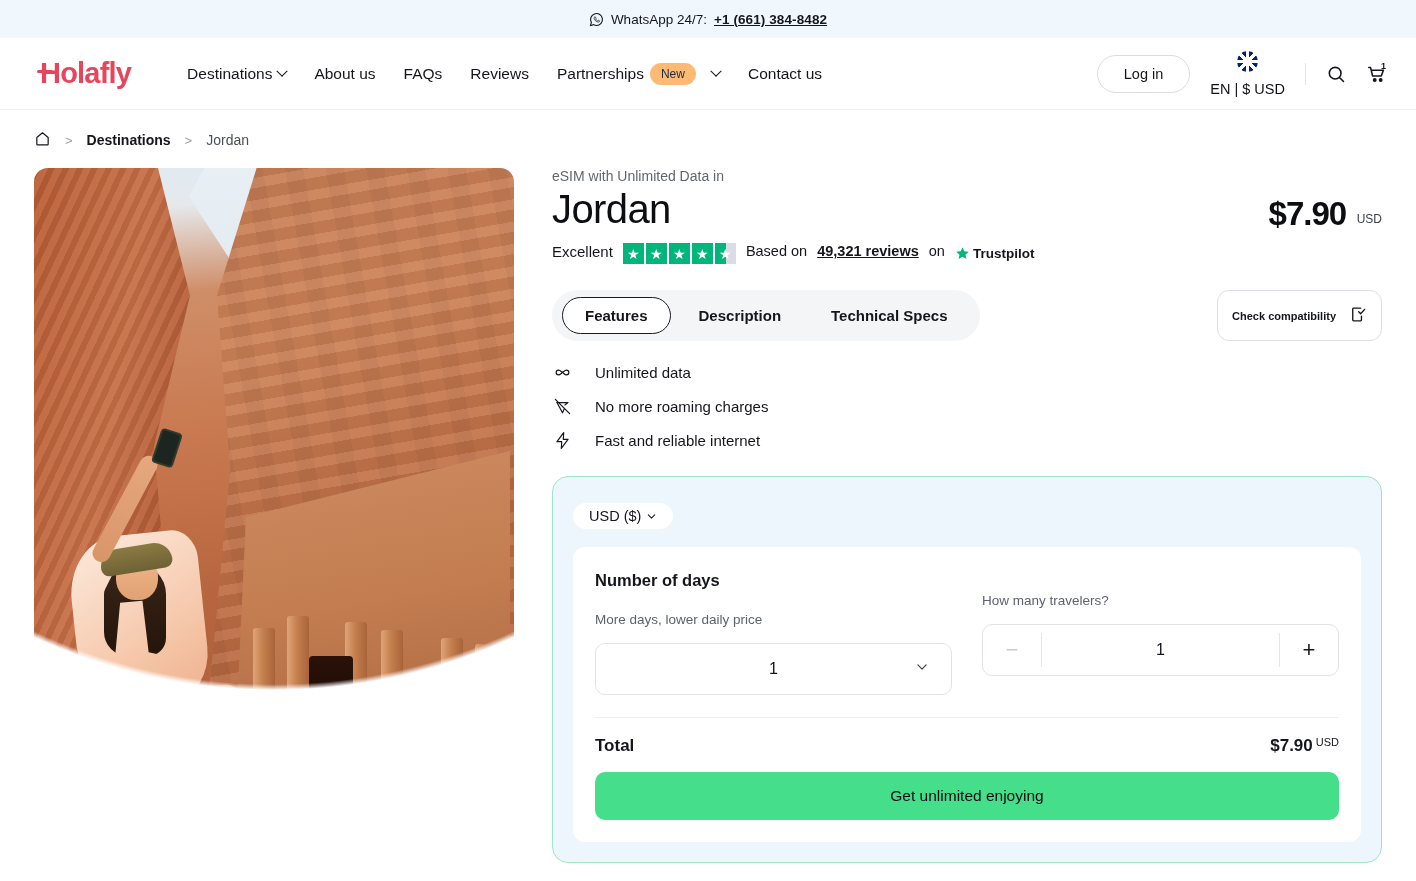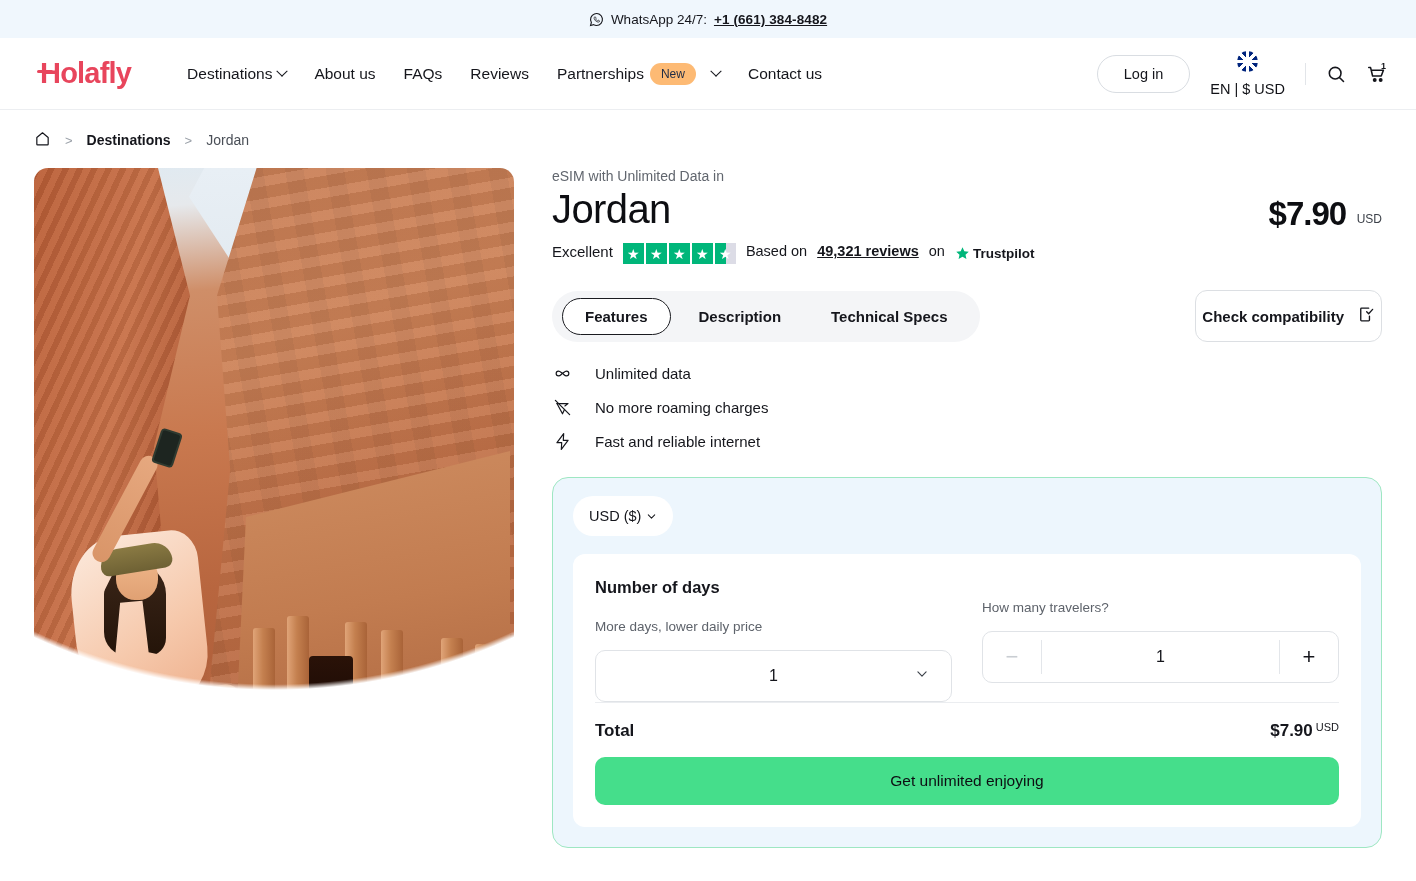--- a/index.html
+++ b/index.html
@@ -235,21 +235,21 @@
     background:#f4f5f7; border-radius:30px; padding:7px 10px;
   }
   .tab {
     padding:9px 22px; border-radius:30px; font-size:15px; cursor:pointer;
     color:#15161c; font-weight:600;
   }
   .tab.active { background:#fff; border:1.5px solid #1a1b20; font-weight:700;}
   .compat-btn {
     display:flex; align-items:center; gap:12px;
     border:1px solid #dcdfe3; border-radius:12px;
-    padding:14px 6px; font-size:15px; font-weight:600; cursor:pointer; background:#fff;
+    padding:14px 14px; font-size:11px; font-weight:600; cursor:pointer; background:#fff;
     color:#15161c;
   }
 
   
   .features { margin-top:22px; display:flex; flex-direction:column; gap:15px; }
   .feature { display:flex; align-items:center; gap:23px; font-size:15px; color:#15161c; }
   .feature .f-icon { width:20px; display:flex; justify-content:center; align-items:center; color:#15161c; }
 
   
   .purchase {
@@ -257,23 +257,24 @@
     background:#edf6fd; padding:18px 20px 20px 20px;
   }
   .purchase-head { display:flex; align-items:center; justify-content:space-between; }
   .purchase-title { display:flex; align-items:center; gap:12px; font-size:19px; color:#15161c; }
   .inf-badge {
     width:26px;height:26px;border-radius:8px; background:#f7fbff;
     display:flex;align-items:center;justify-content:center; font-size:15px; color:#15161c;
   }
   .purchase-title b { font-weight:700; }
   .cur-select {
-    background:#fff; border-radius:22px; padding:12px 16px;
+    background:#fff; border-radius:22px; padding:5px 16px;
     font-size:14.5px; display:flex; align-items:center; gap:5px; cursor:pointer;
     color:#15161c;
+    margin-top:8px;
   }
   .purchase-body {
     margin-top:18px; background:#fff; border-radius:12px; padding:24px 22px 22px 22px;
   }
   .selectors { display:flex; gap:30px; }
   .sel-col { flex:1; }
   .sel-label { font-size:16.5px; font-weight:700; color:#15161c; }
   .sel-sub { font-size:13.5px; color:#5e636b; margin-top:22px; }
   .sel-control {
     margin-top:16px; height:52px; border:1px solid #e0e3e7; border-radius:10px;
@@ -282,21 +283,21 @@
   .sel-value { flex:1; text-align:center; font-size:16px; color:#15161c; }
   .sel-chev { position:absolute; right:22px; }
   .stepper-btn {
     width:58px; display:flex; align-items:center; justify-content:center;
     font-size:22px; cursor:pointer; color:#15161c; height:100%;
   }
   .stepper-btn.disabled { color:#c9cdd2; cursor:default;}
   .step-div { width:1px; height:34px; background:#e3e6ea; }
 
   .total-row {
-    padding-top:18px; border-top:1px solid #ebedf0;
+    margin-top:22px; padding-top:18px; border-top:1px solid #ebedf0;
     display:flex; align-items:center; justify-content:space-between;
   }
   .total-label { font-size:17px; font-weight:700; color:#15161c; }
   .total-val { font-size:17px; font-weight:700; color:#15161c; }
   .total-cur { font-size:11px; font-weight:400; vertical-align:5px; margin-left:3px; color:#15161c;}
   .cta {
     margin-top:16px; width:100%; height:48px; border:none; border-radius:10px;
     background:#45de8b; font-size:15.5px; color:#0d0e12; cursor:pointer;
     font-family:"Liberation Sans", sans-serif;
   }

